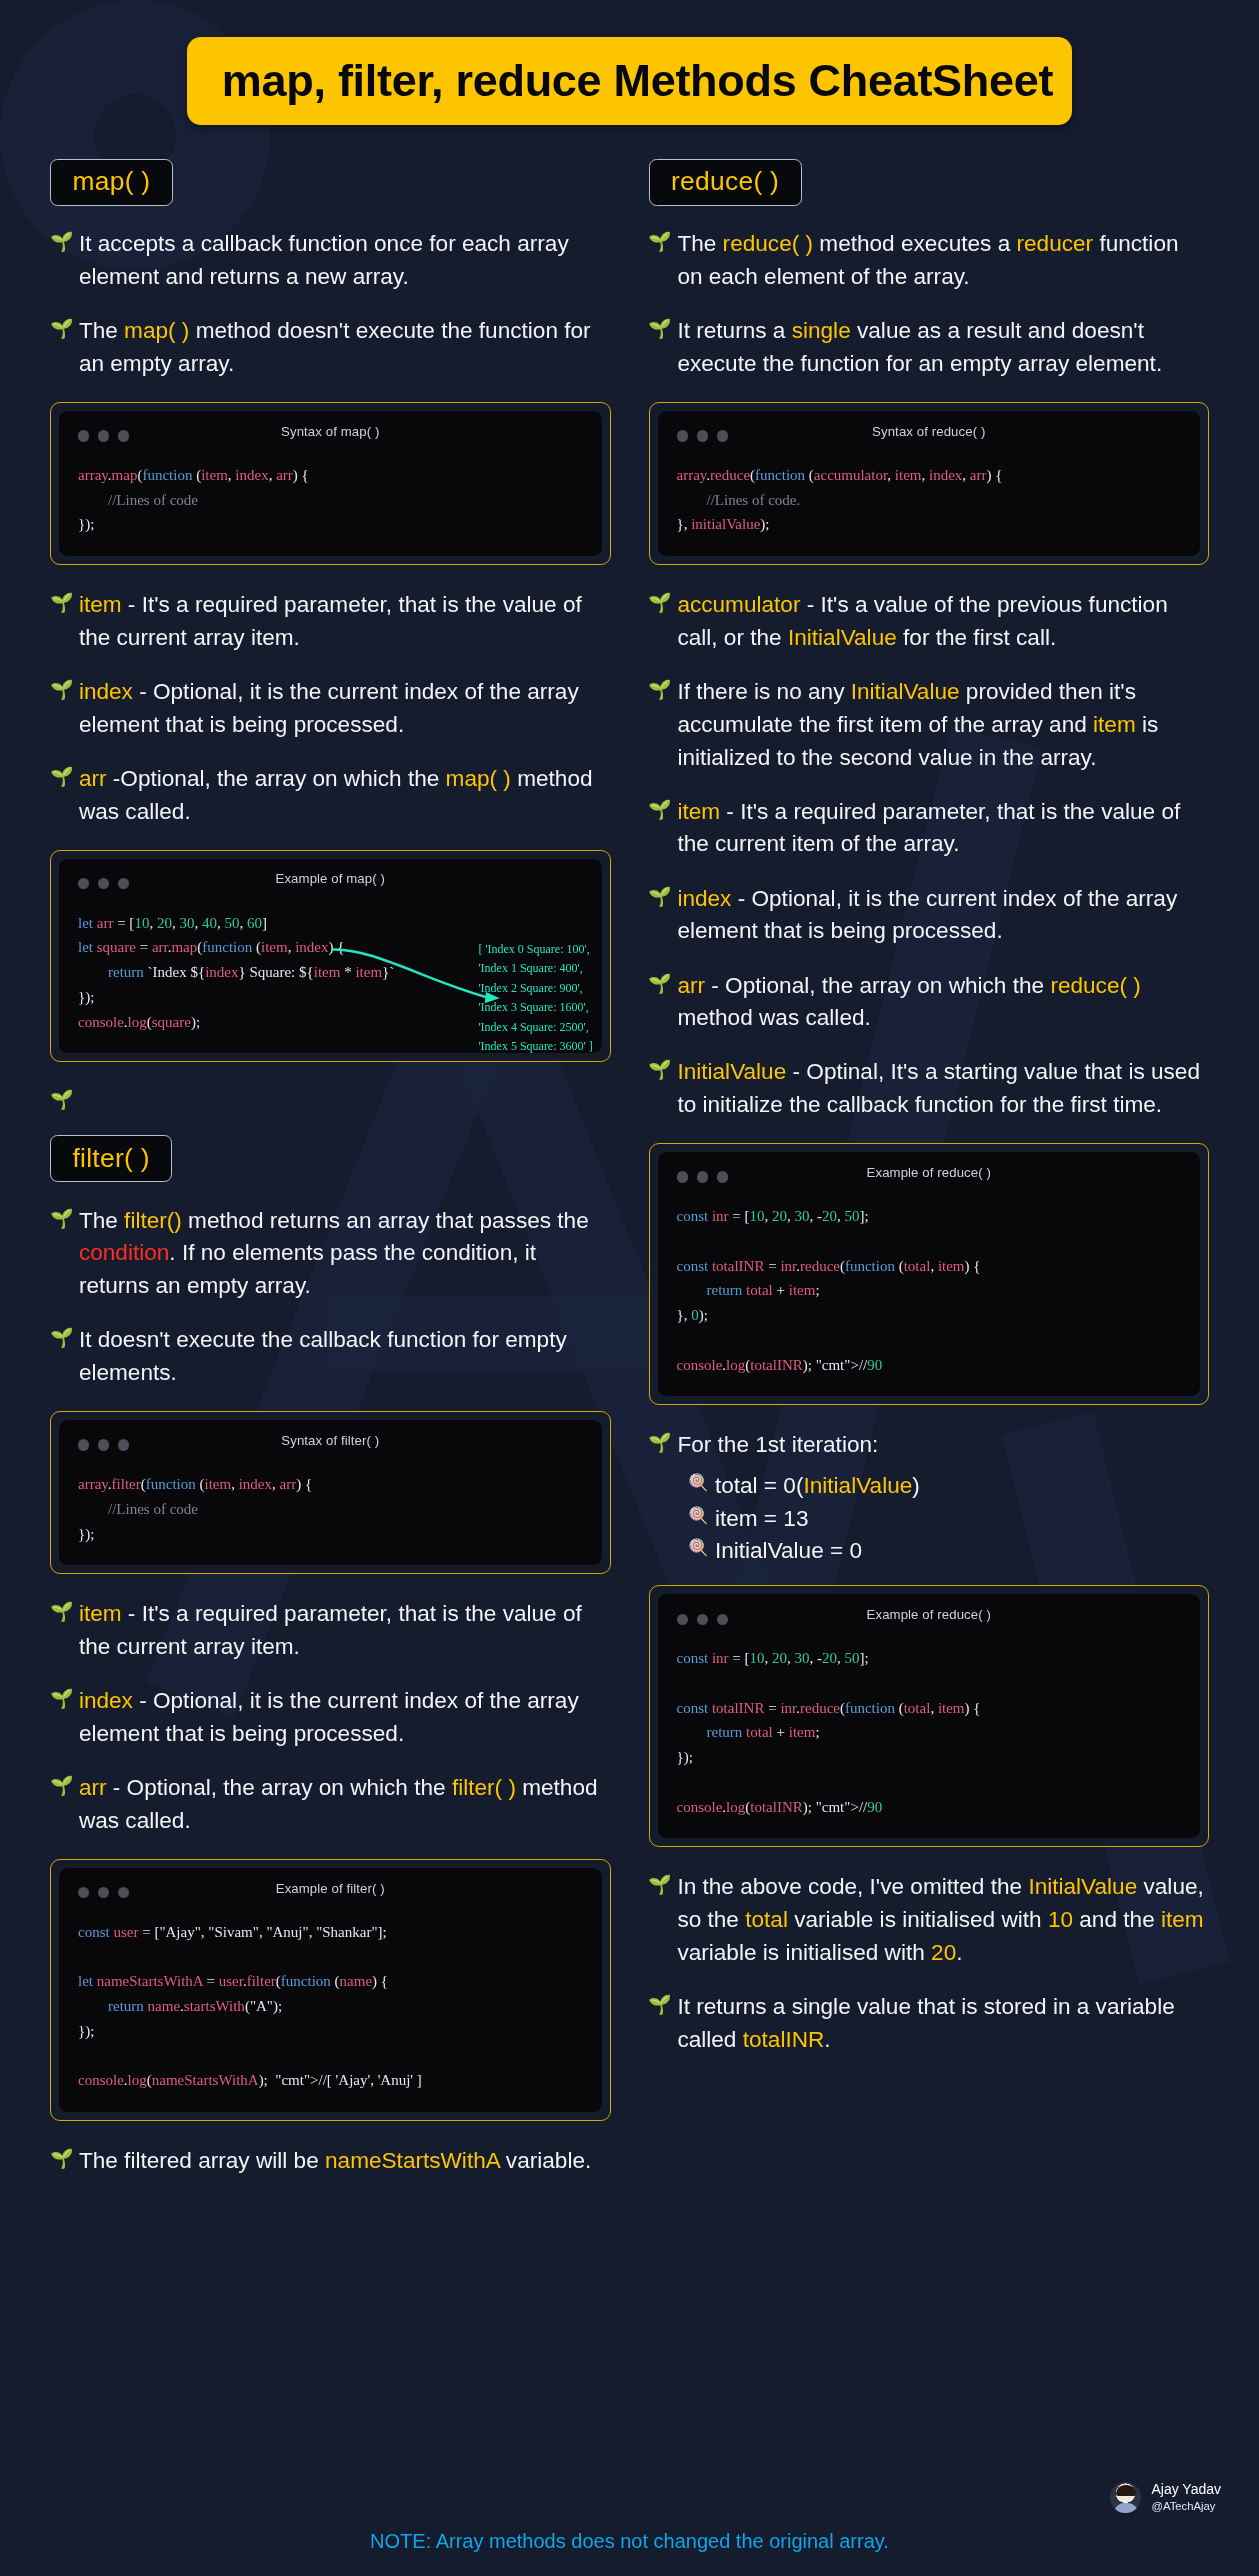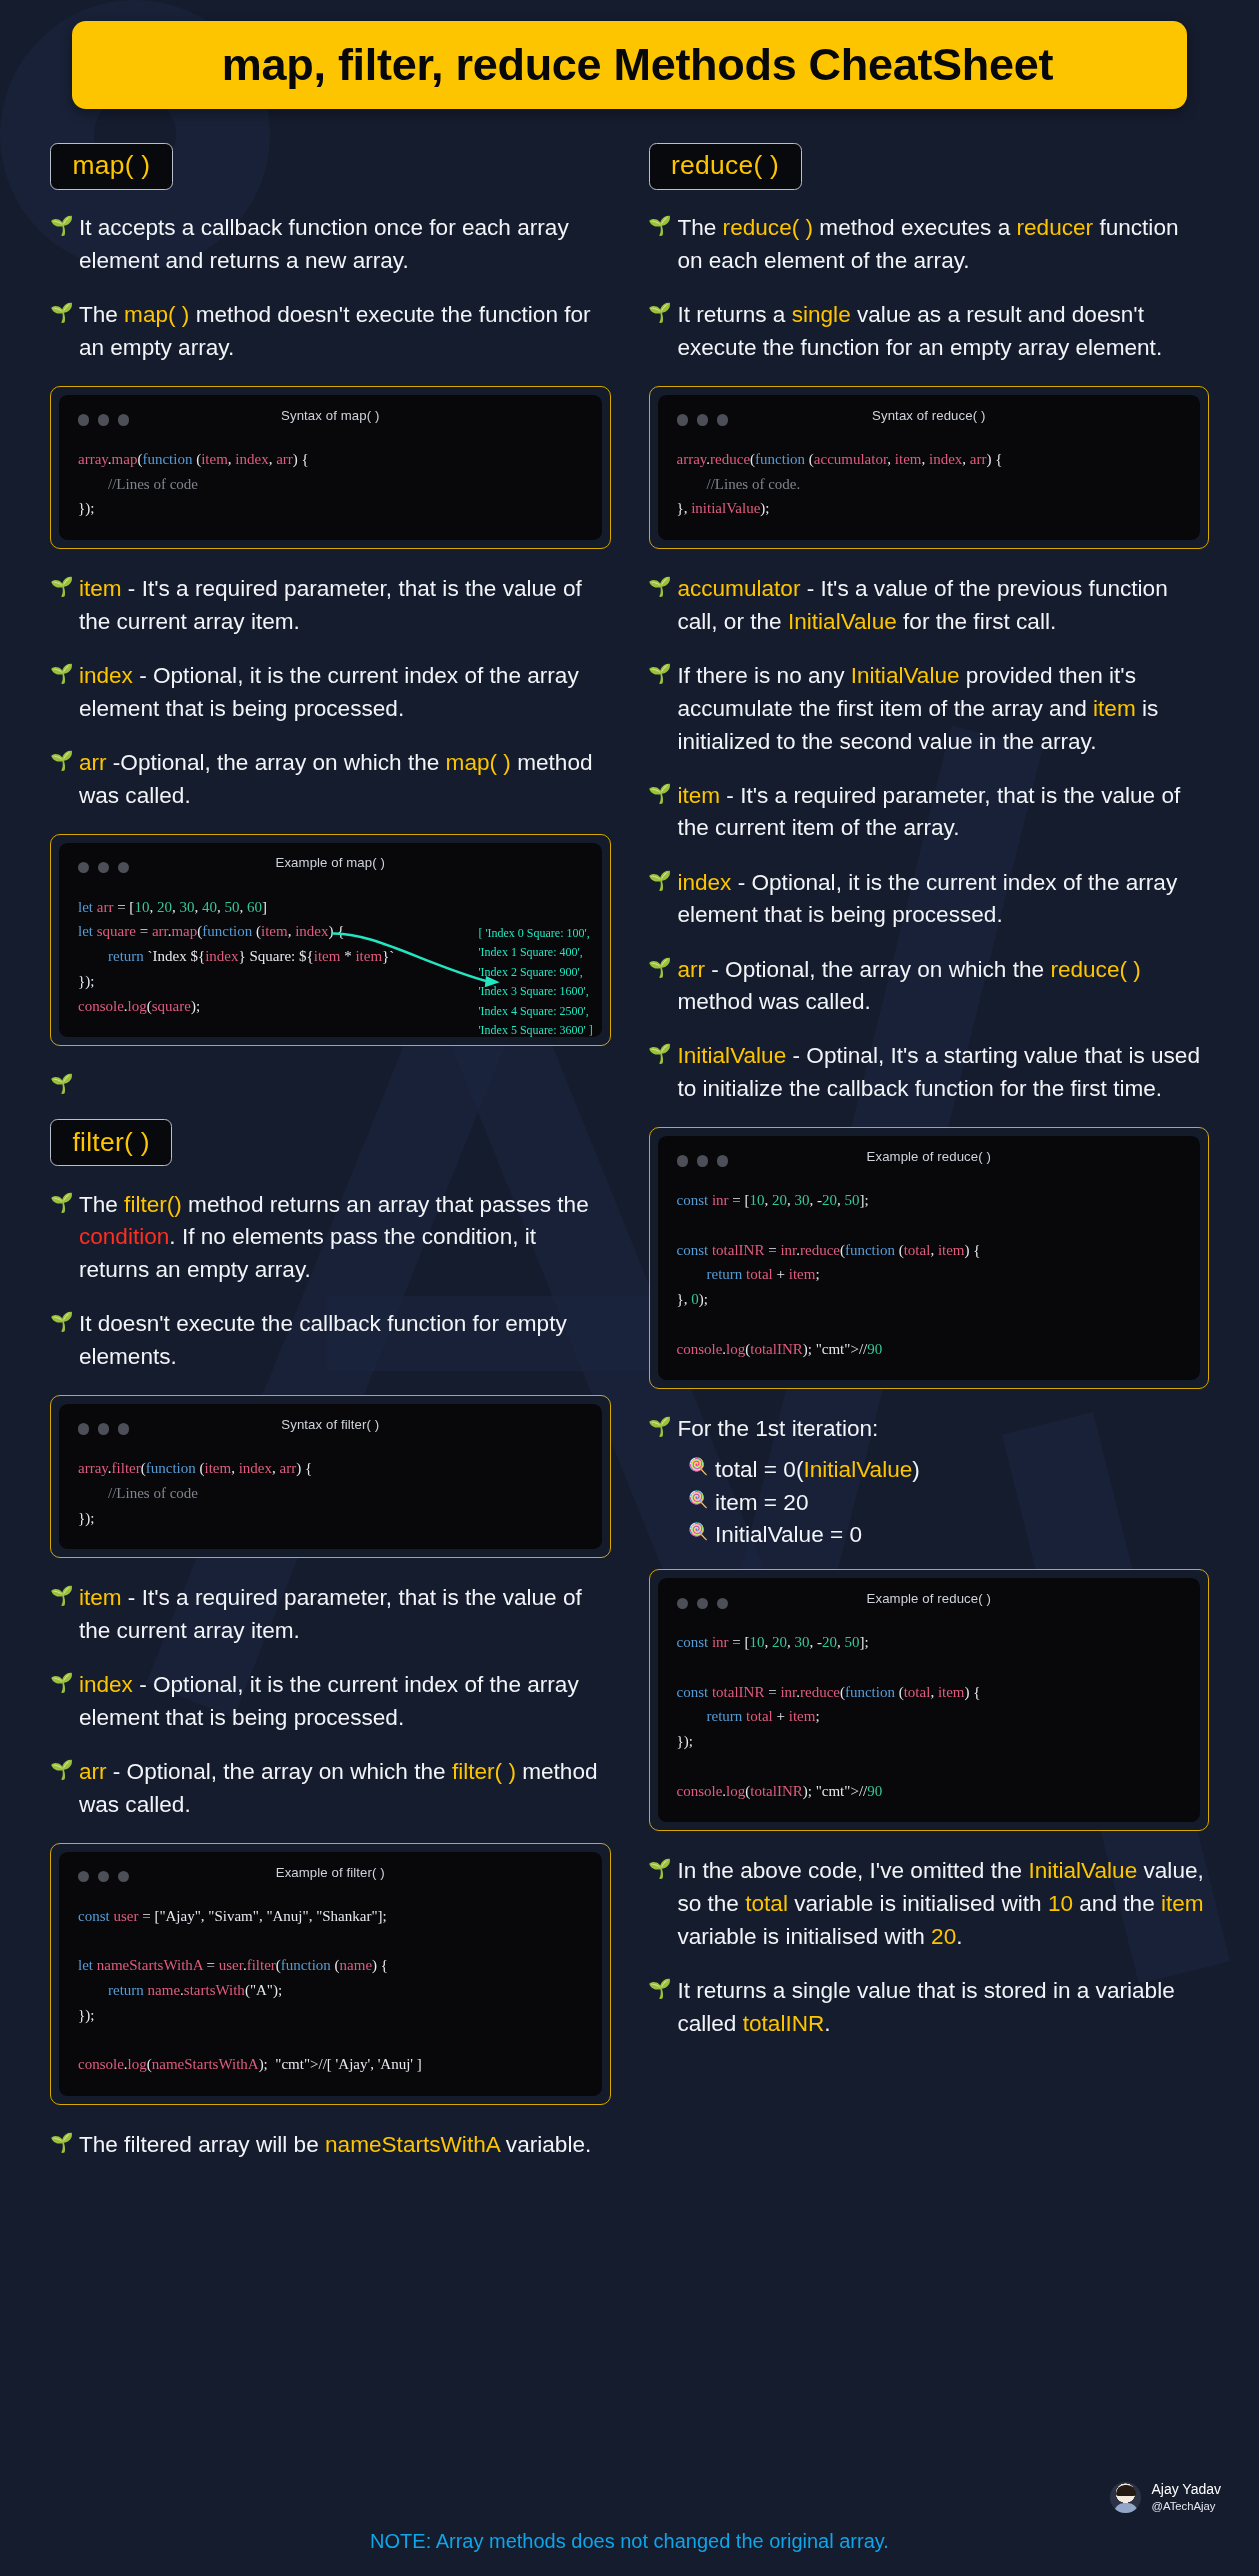--- a/index.html
+++ b/index.html
@@ -21,21 +21,21 @@
   .wm4 { width:94px; height:943px; left:836px; top:723px; transform:rotate(14deg); }
   .wm5 { width:94px; height:566px; left:1069px; top:1415px; transform:rotate(-14deg); }
   .wm6 { width:270px; height:270px; border-radius:50%; left:836px; top:1698px; background:transparent;
          border:94px solid #1b2740; opacity:.55; }
   .wm7 { width:252px; height:252px; left:912px; top:1648px; background:#151c2e; opacity:1; }
 
   .page { position:relative; z-index:2; width:1259px; height:2576px; padding:0 25px; }
 
   
   .title-banner {
-    margin:21px auto 0; width:1115px; height:88px;
+    margin:37px auto 0; width:885px; height:88px;
     background:#fdc500; border-radius:14px;
     display:flex; align-items:center; justify-content:center;
     box-shadow:0 3.8px 11.3px rgba(0,0,0,.35);
     padding-left:16px;
   }
   .title-banner h1 {
     font-size:45px; font-weight:bold; color:#07080c; letter-spacing:-0.3px;
     font-family:"Liberation Sans", sans-serif;
   }
 
@@ -357,21 +357,21 @@
         <span class="sprout">🌱</span>
         <div class="btxt">For the 1st iteration:</div>
       </div>
       <div class="sublist">
         <div class="subitem">
           <span class="lolli">🍭</span>
           <div class="subtxt">total = 0(<span class="y">InitialValue</span>)</div>
         </div>
         <div class="subitem">
           <span class="lolli">🍭</span>
-          <div class="subtxt">item = 20</div>
+          <div class="subtxt">item = 13</div>
         </div>
         <div class="subitem">
           <span class="lolli">🍭</span>
           <div class="subtxt">InitialValue = 0</div>
         </div>
       </div>
 
       <div class="code-card">
         <div class="code-inner">
           <div class="dots">

